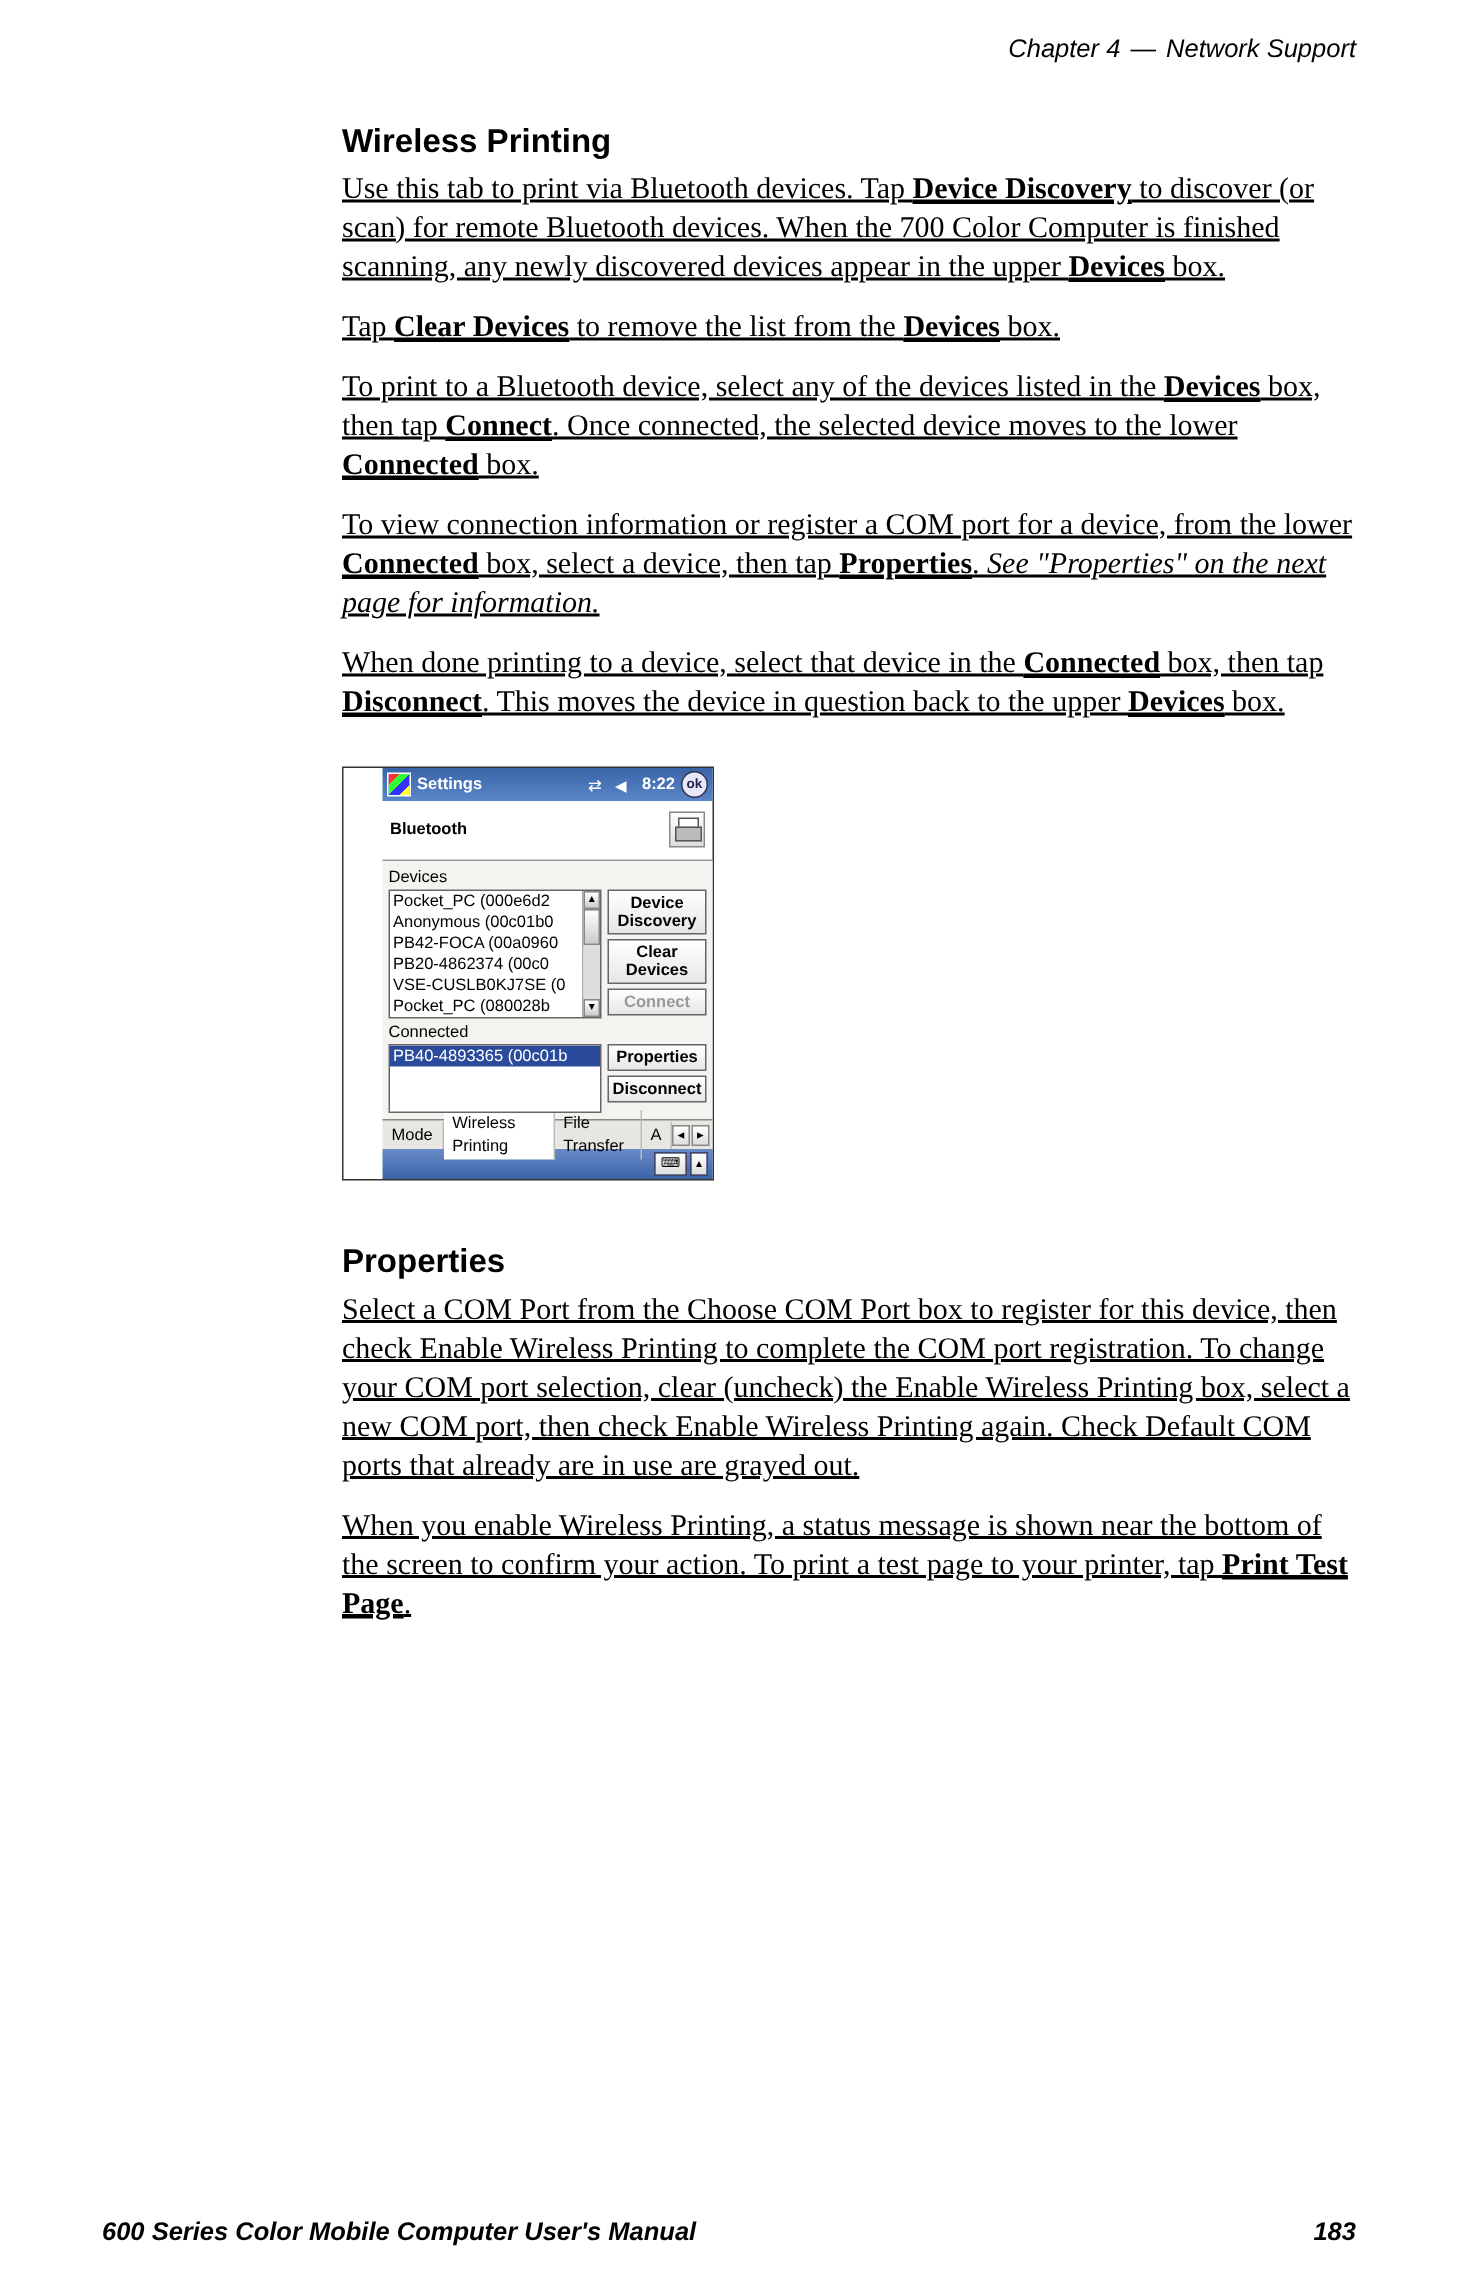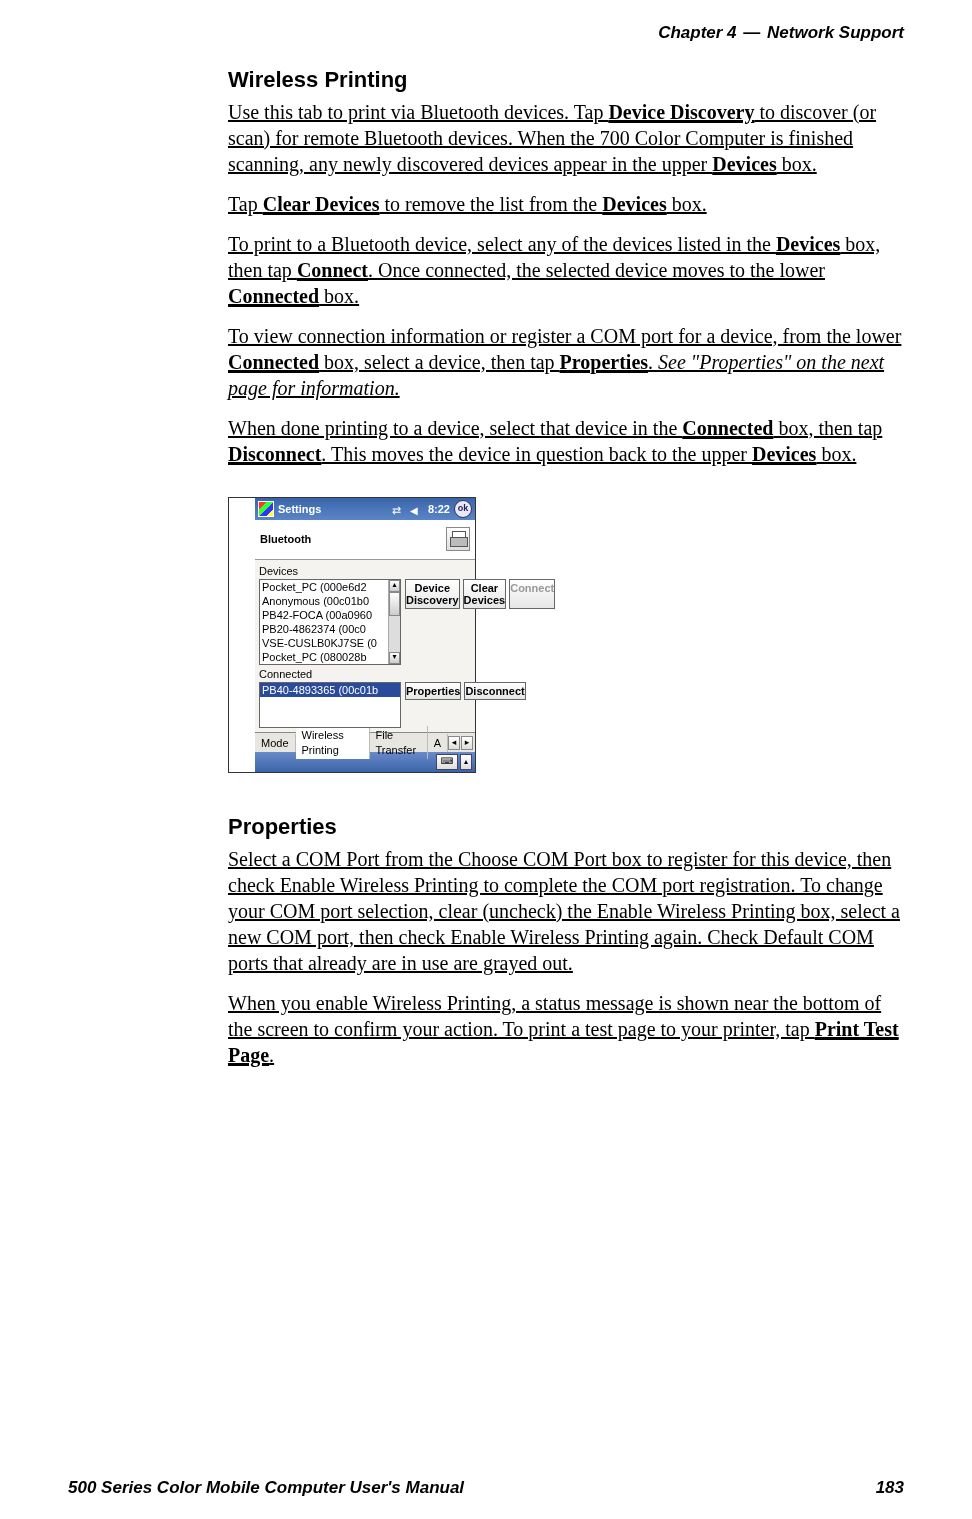--- a/index.html
+++ b/index.html
@@ -15,23 +15,23 @@
     .page {
       width: 972px;
       height: 1519px;
       padding: 22px 68px 22px 228px;
       position: relative;
     }
     .header {
       text-align: right;
       font-family: Verdana, Arial, sans-serif;
       font-size: 17px;
-      font-weight: bold;
+      font-weight: normal;
       font-style: italic;
-      margin-bottom: 22px;
+      margin-bottom: 36px;
     }
     .header .sep { margin: 0 2px; font-style: normal; }
     .h2 {
       font-family: Verdana, Arial, sans-serif;
       font-size: 22px;
       font-weight: bold;
       margin-bottom: 4px;
     }
     .para {
       margin-bottom: 14px;
@@ -189,21 +189,21 @@
     .sb-thumb {
       position: absolute;
       left: 0; right: 0;
       height: 24px;
       top: 0;
       background: linear-gradient(#fff,#ccc);
       border: 1px solid #888;
     }
     .btncol {
       display: flex;
-      flex-direction: row;
+      flex-direction: column;
       gap: 3px;
       width: 92px;
     }
     .btn {
       border: 1px solid #666;
       background: linear-gradient(#fff,#e6e6e6);
       font-size: 11px;
       font-weight: bold;
       text-align: center;
       padding: 2px 0;
@@ -382,17 +382,17 @@
   <div class="h2 properties-h">Properties</div>
 
   <div class="para">Select a COM Port from the Choose COM Port box to register for this device, then check Enable Wireless Printing to complete the COM port registration. To change your COM port selection, clear (uncheck) the Enable Wireless Printing box, select a new COM port, then check Enable Wireless Printing again. Check Default COM ports that already are in use are grayed out.</div>
 
   <div class="para">
     <span>When you enable Wireless Printing, a status message is shown near the bottom of the screen to confirm your action. To print a test page to your printer, tap </span><b><span class="u">Print Test Page</span></b><span>.</span>
   </div>
 
 
   <div class="footer">
-    <span>500 Series Color Mobile Computer User's Manual</span>
+    <span>600 Series Color Mobile Computer User's Manual</span>
     <span class="pageno">183</span>
   </div>
 
 </div>
 
 </body></html>

